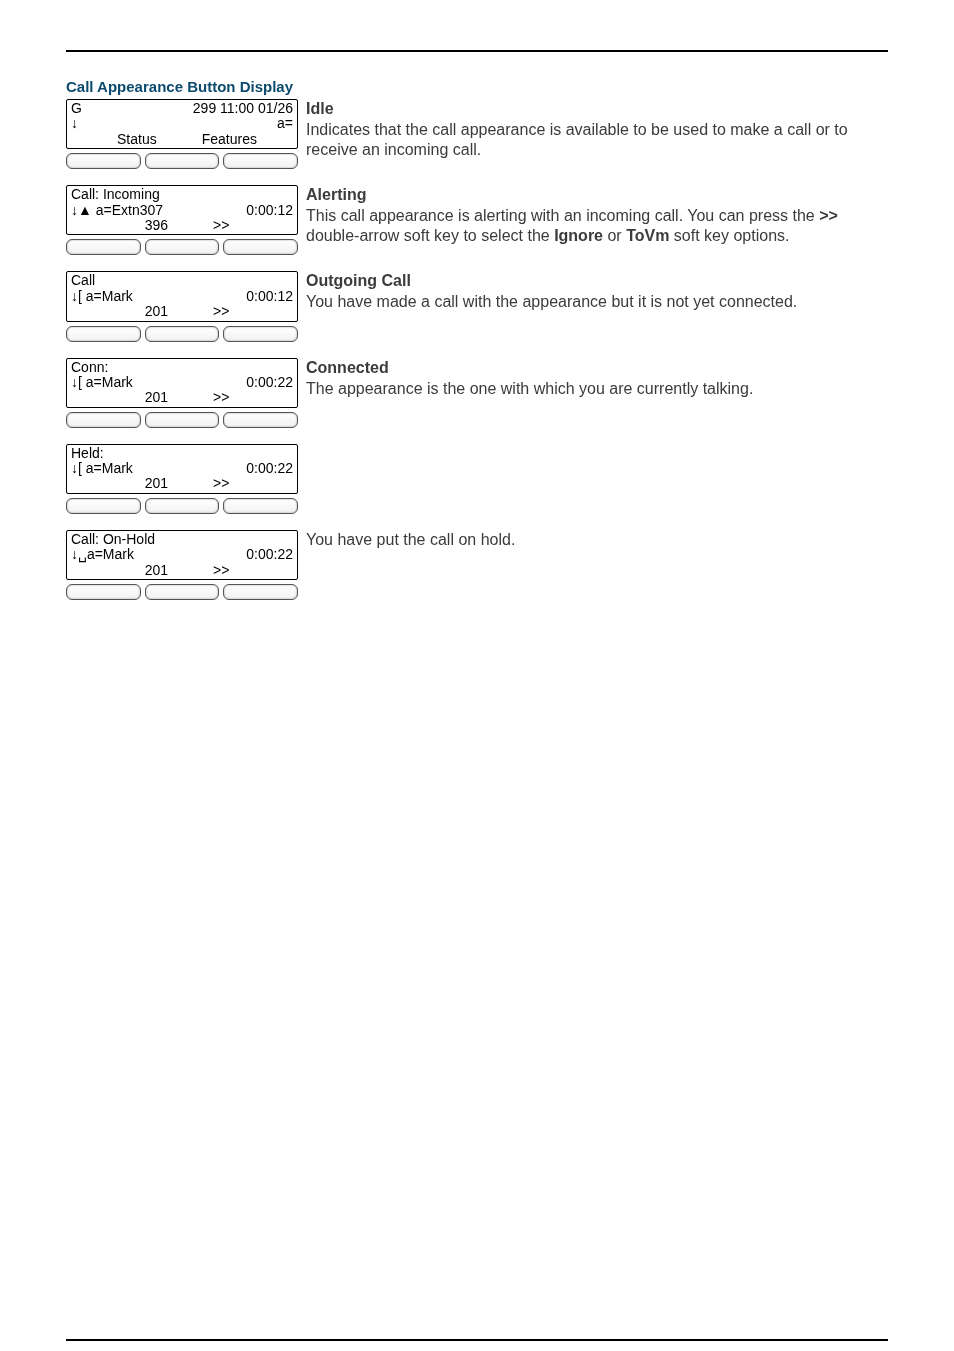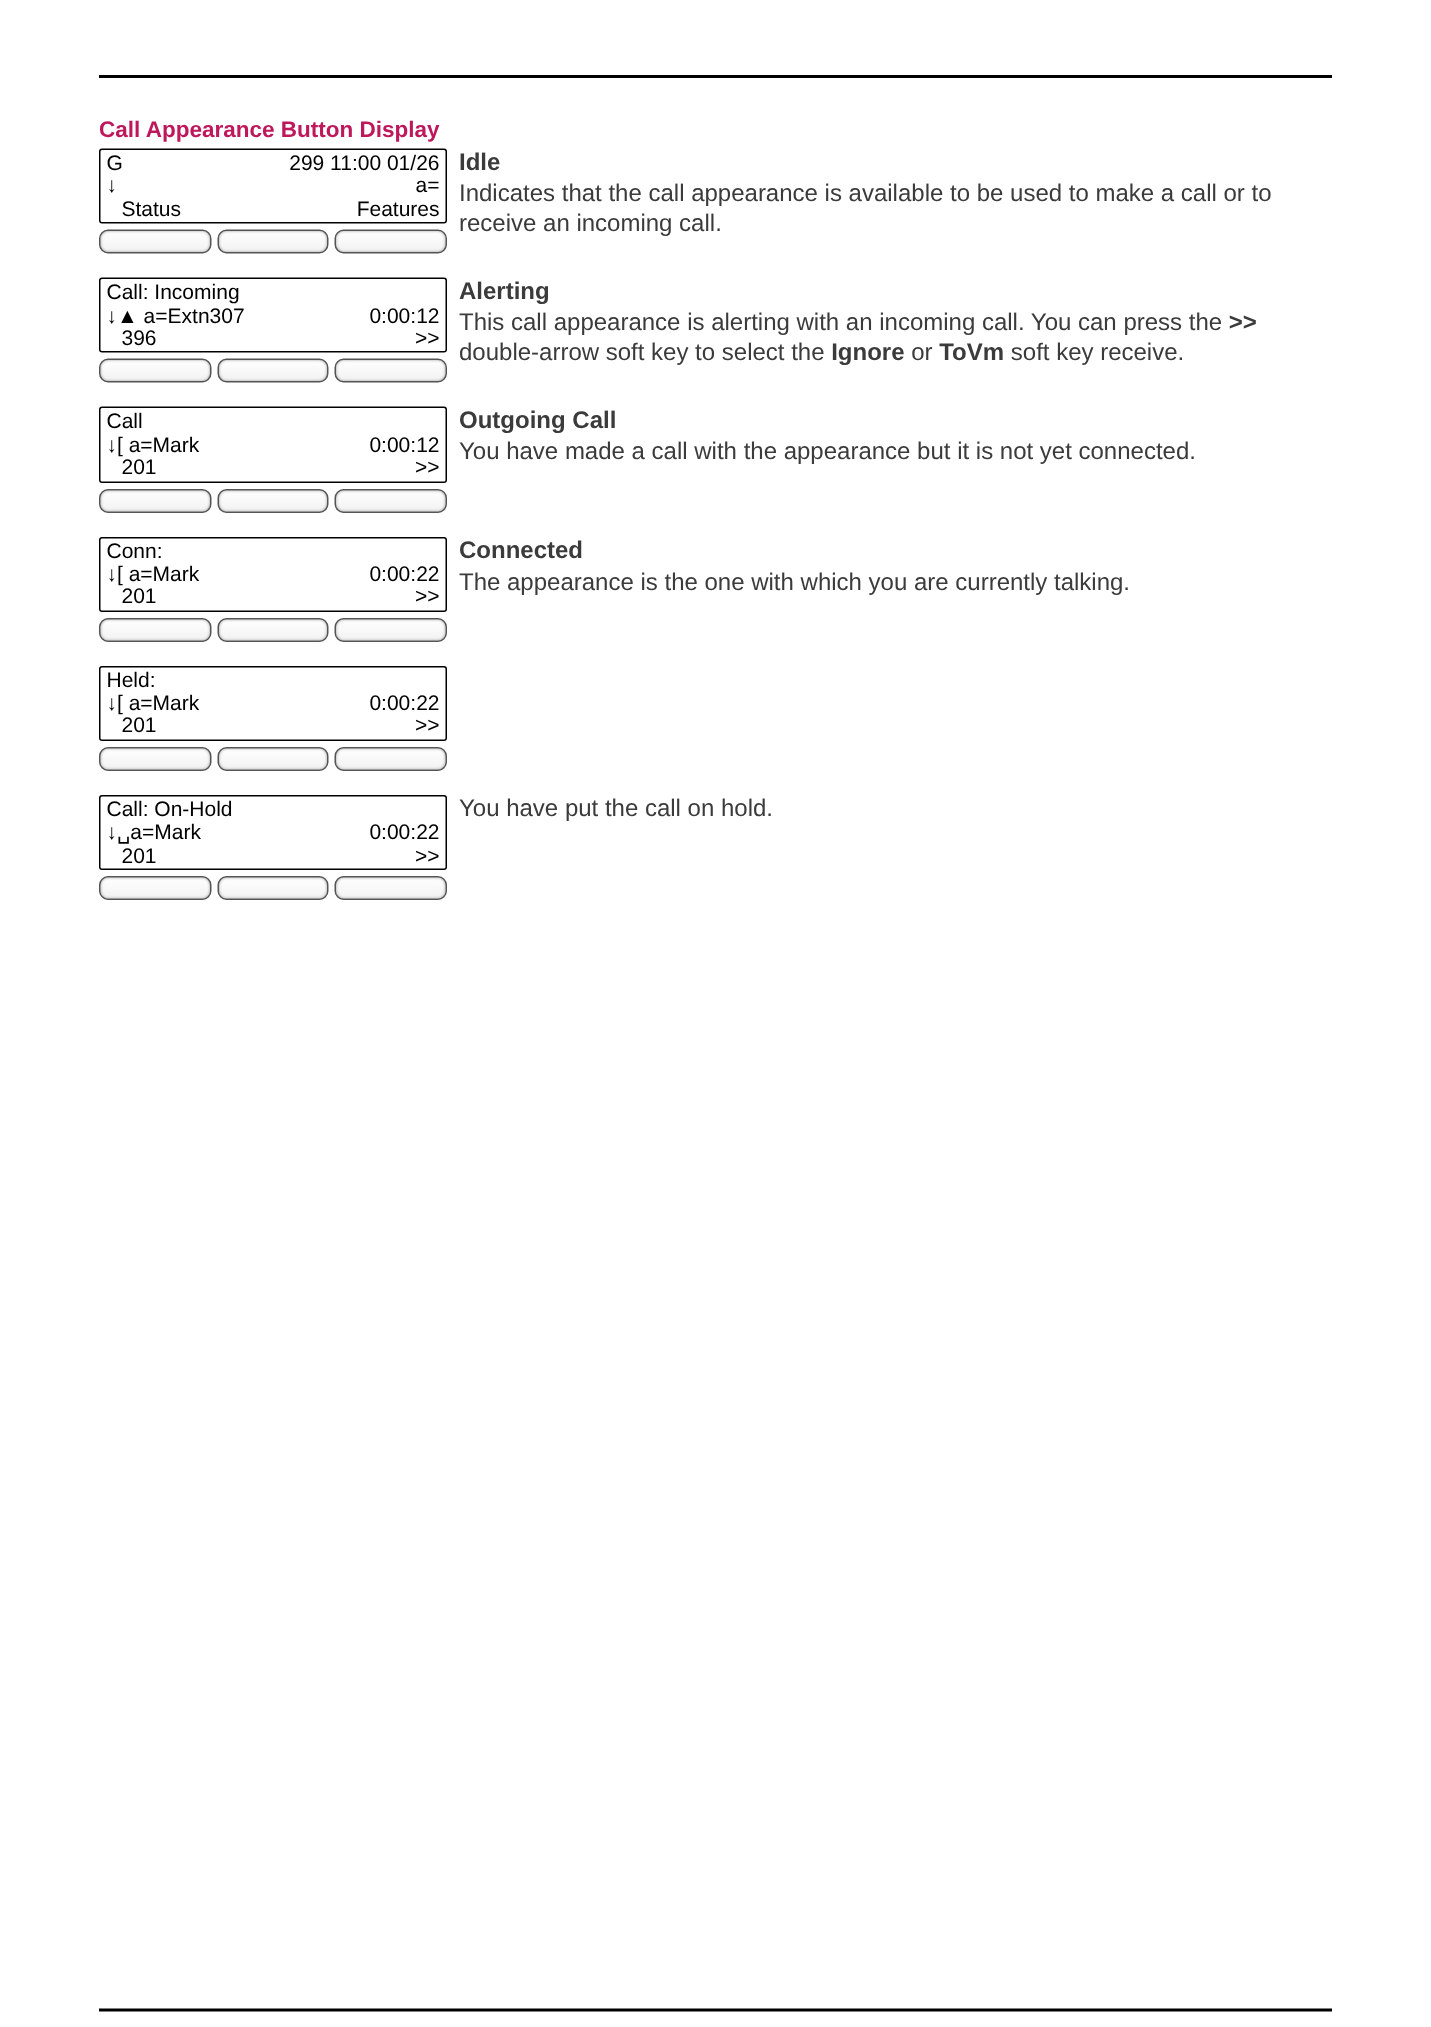--- a/index.html
+++ b/index.html
@@ -15,21 +15,21 @@
 }
 .rule-top { border-top: 2px solid #000; margin: 50px 66px 0 66px; }
 .rule-bottom { border-top: 2px solid #000; margin: 0 66px 60px 66px; }
 .content {
   padding: 26px 66px 0 66px;
 }
 h3.section-title {
   margin: 0 0 4px 0;
   font-size: 15px;
   font-weight: bold;
-  color: #be185d;
+  color: #0c4a6e;
 }
 .row {
   display: flex;
   align-items: flex-start;
   margin-bottom: 16px;
 }
 .bottom-area {
   position: absolute;
   bottom: 0;
   left: 0; right: 0;
@@ -46,21 +46,21 @@
   font-family: Arial, Helvetica, sans-serif;
   font-size: 14px;
   line-height: 1.1;
   color: #000;
   padding: 1px 4px 1px 4px;
   box-sizing: border-box;
 }
 .scr-row { display: flex; justify-content: space-between; }
 .scr-row .l { white-space: pre; }
 .scr-row .r { white-space: pre; text-align: left; }
-.scr-center { display: flex; justify-content: space-between; gap: 45px; }
+.scr-center { display: flex; justify-content: center; gap: 45px; }
 .scr-center .cl { padding-left: 10px; }
 .scr-center .cr { text-align: right; }
 
 .softkeys { display: flex; gap: 4px; margin-top: 4px; }
 .softkey {
   flex: 1;
   height: 14px;
   border: 1px solid #555;
   border-radius: 6px;
   background: linear-gradient(#fff, #f2f2f2);
@@ -131,21 +131,21 @@
             </div>
         </div>
         <div class="softkeys">
           <div class="softkey"></div>
           <div class="softkey"></div>
           <div class="softkey"></div>
         </div>
       </div>
       <div class="desc">
         <div class="title">Alerting</div>
-        <span>This call appearance is alerting with an incoming call. You can press the </span><b>&gt;&gt;</b><span> double-arrow soft key to select the </span><b>Ignore</b><span> or </span><b>ToVm</b><span> soft key receive.</span>
+        <span>This call appearance is alerting with an incoming call. You can press the </span><b>&gt;&gt;</b><span> double-arrow soft key to select the </span><b>Ignore</b><span> or </span><b>ToVm</b><span> soft key options.</span>
       </div>
     </div>
 
     <div class="row">
       <div class="phone">
         <div class="screen">
           <div class="scr-row">
               <span class="l">Call</span>
               <span class="r"></span>
             </div>

